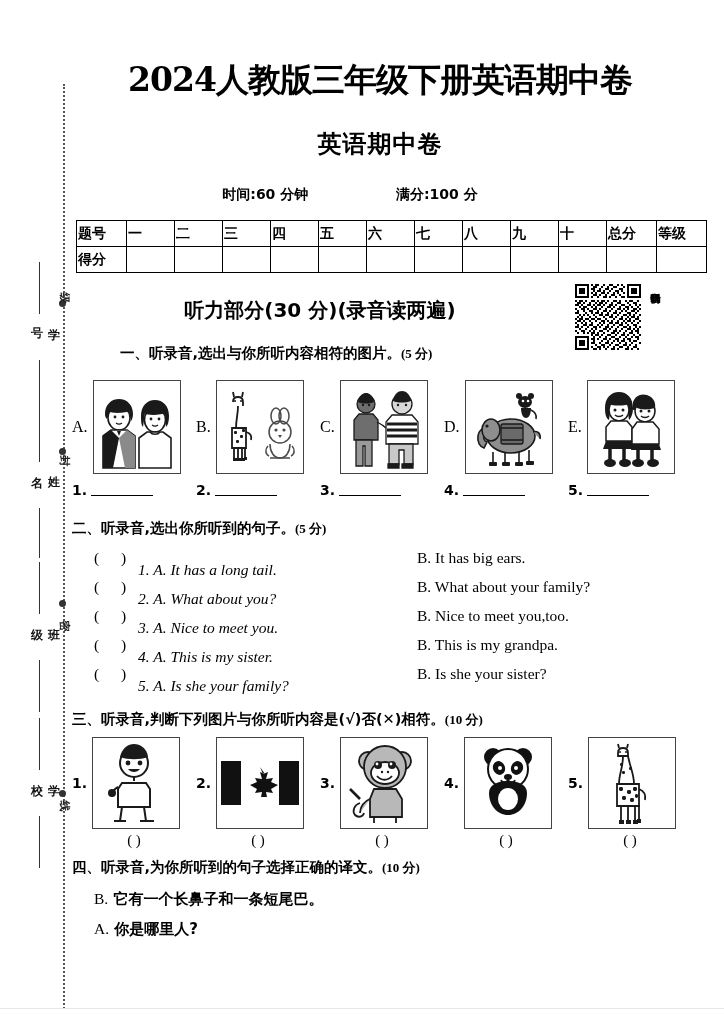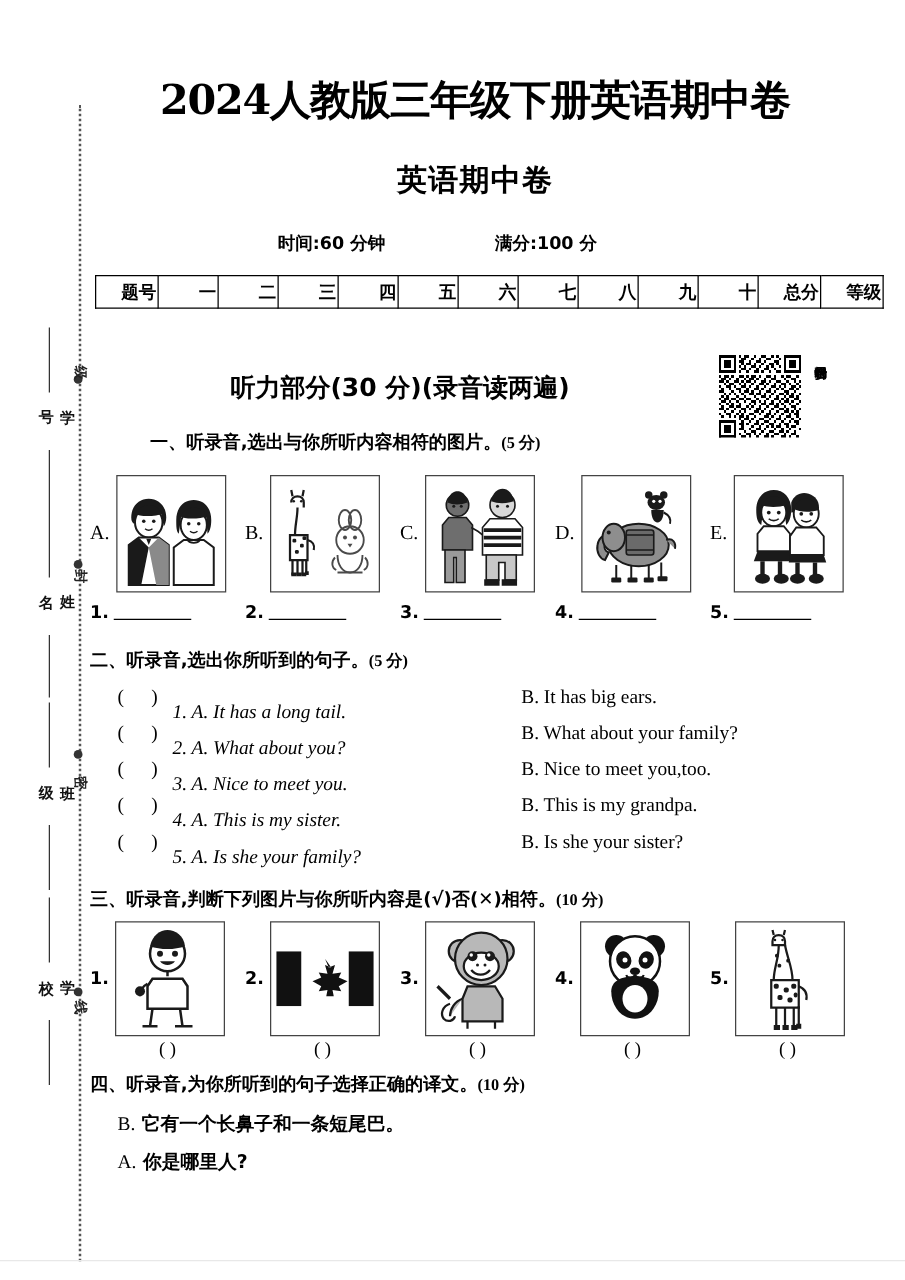--- a/index.html
+++ b/index.html
@@ -64,21 +64,21 @@
   .meta-row .meta-item { display: inline-block; }
   .meta-gap { display: inline-block; width: 78px; }
 
   
   .score-table {
     position: absolute; left: 76px; top: 220px; width: 607px;
     border-collapse: collapse; table-layout: fixed;
   }
   .score-table td {
     border: 1.6px solid #000; height: 26px;
-    text-align: right; vertical-align: middle;
+    text-align: left; vertical-align: middle;
     font-size: 14px; font-weight: 700;
     font-family: "DejaVu Sans", sans-serif;
   }
   .score-table td.head-cell { width: 50px; }
   .score-table td.wide-cell { width: 48px; }
 
   
   .listen-banner {
     position: absolute; left: 70px; top: 297px; width: 500px;
     text-align: center; font-size: 20px; font-weight: 700;
@@ -219,20 +219,35 @@
       <td class="wide-cell">三</td>
       <td class="wide-cell">四</td>
       <td class="wide-cell">五</td>
       <td class="wide-cell">六</td>
       <td class="wide-cell">七</td>
       <td class="wide-cell">八</td>
       <td class="wide-cell">九</td>
       <td class="wide-cell">十</td>
       <td class="head-cell">总分</td>
       <td class="head-cell">等级</td>
+    </tr>
+    <tr>
+      <td class="head-cell">得分</td>
+      <td></td>
+      <td></td>
+      <td></td>
+      <td></td>
+      <td></td>
+      <td></td>
+      <td></td>
+      <td></td>
+      <td></td>
+      <td></td>
+      <td></td>
+      <td></td>
     </tr>
   </tbody>
     </table>
 
   <div class="listen-banner">听力部分(30 分)(录音读两遍)</div>
 
   <div class="qr-wrap">
     <svg class="qr-code" viewBox="0 0 33 33" shape-rendering="crispEdges">
       <rect width="33" height="33" fill="#fff"></rect>
       <g fill="#000">

